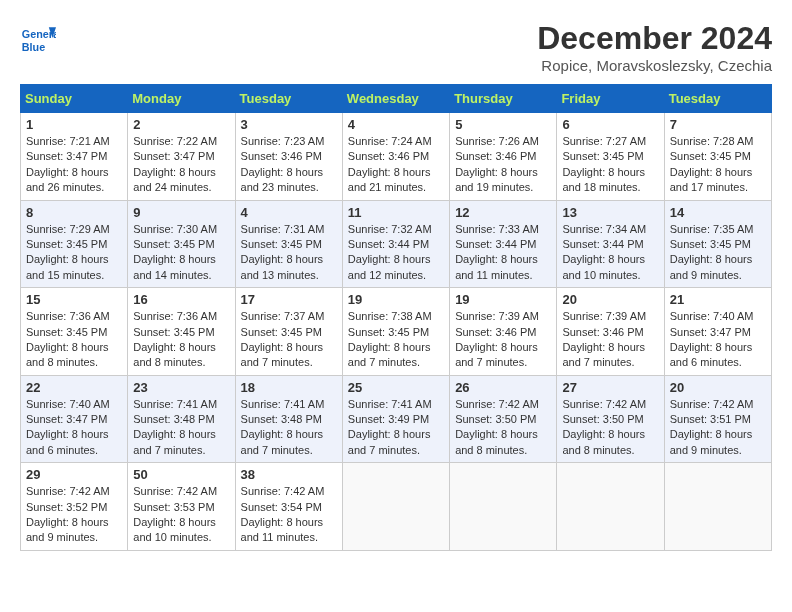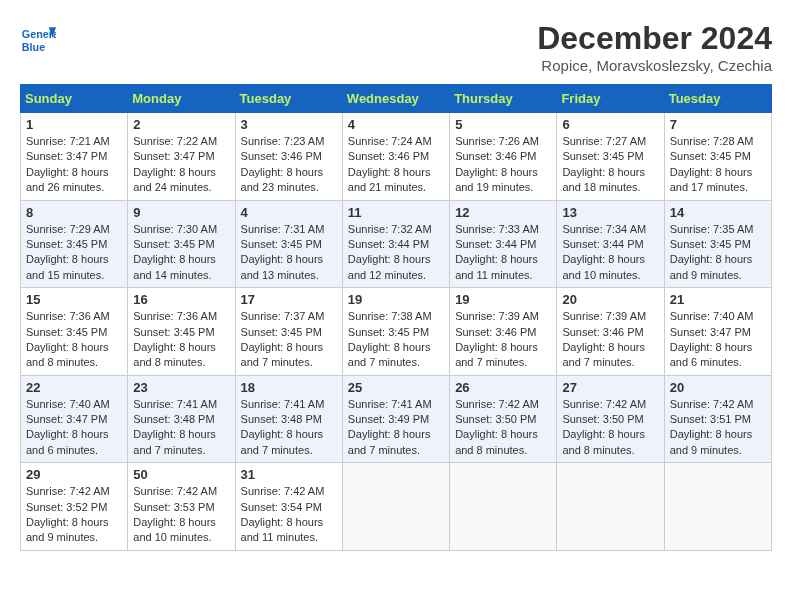--- a/index.html
+++ b/index.html
@@ -230,21 +230,21 @@
       <tr>
         <td>
           <span class="day-num">29</span>
           <div class="day-info">Sunrise: 7:42 AM<br>Sunset: 3:52 PM<br>Daylight: 8 hours<br>and 9 minutes.</div>
         </td>
         <td>
           <span class="day-num">50</span>
           <div class="day-info">Sunrise: 7:42 AM<br>Sunset: 3:53 PM<br>Daylight: 8 hours<br>and 10 minutes.</div>
         </td>
         <td>
-          <span class="day-num">31</span>
+          <span class="day-num">38</span>
           <div class="day-info">Sunrise: 7:42 AM<br>Sunset: 3:54 PM<br>Daylight: 8 hours<br>and 11 minutes.</div>
         </td>
         <td class="empty"></td>
         <td class="empty"></td>
         <td class="empty"></td>
         <td class="empty"></td>
       </tr>
     </tbody>
 </table>
 

